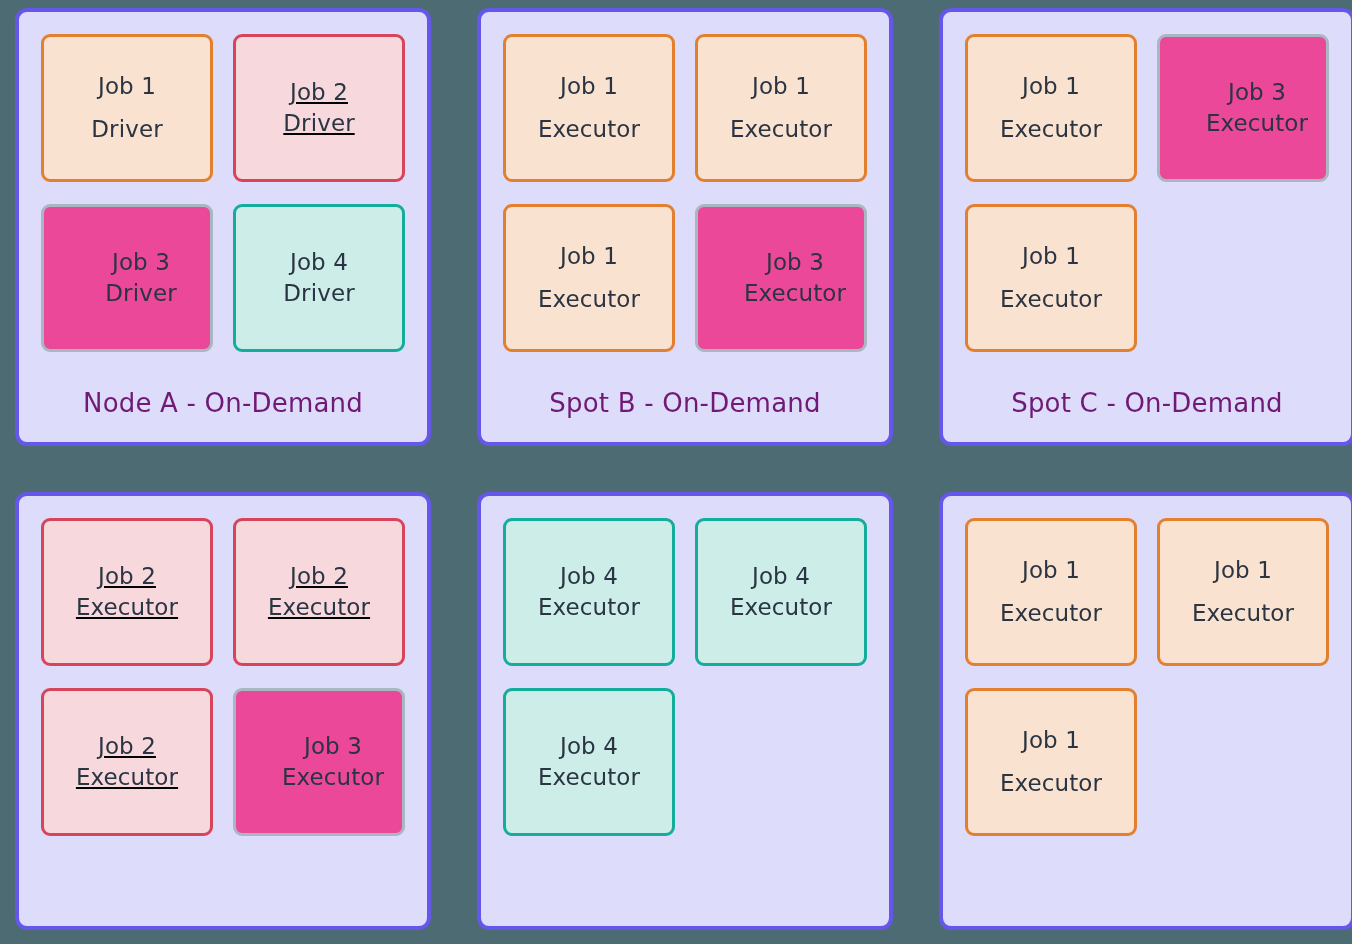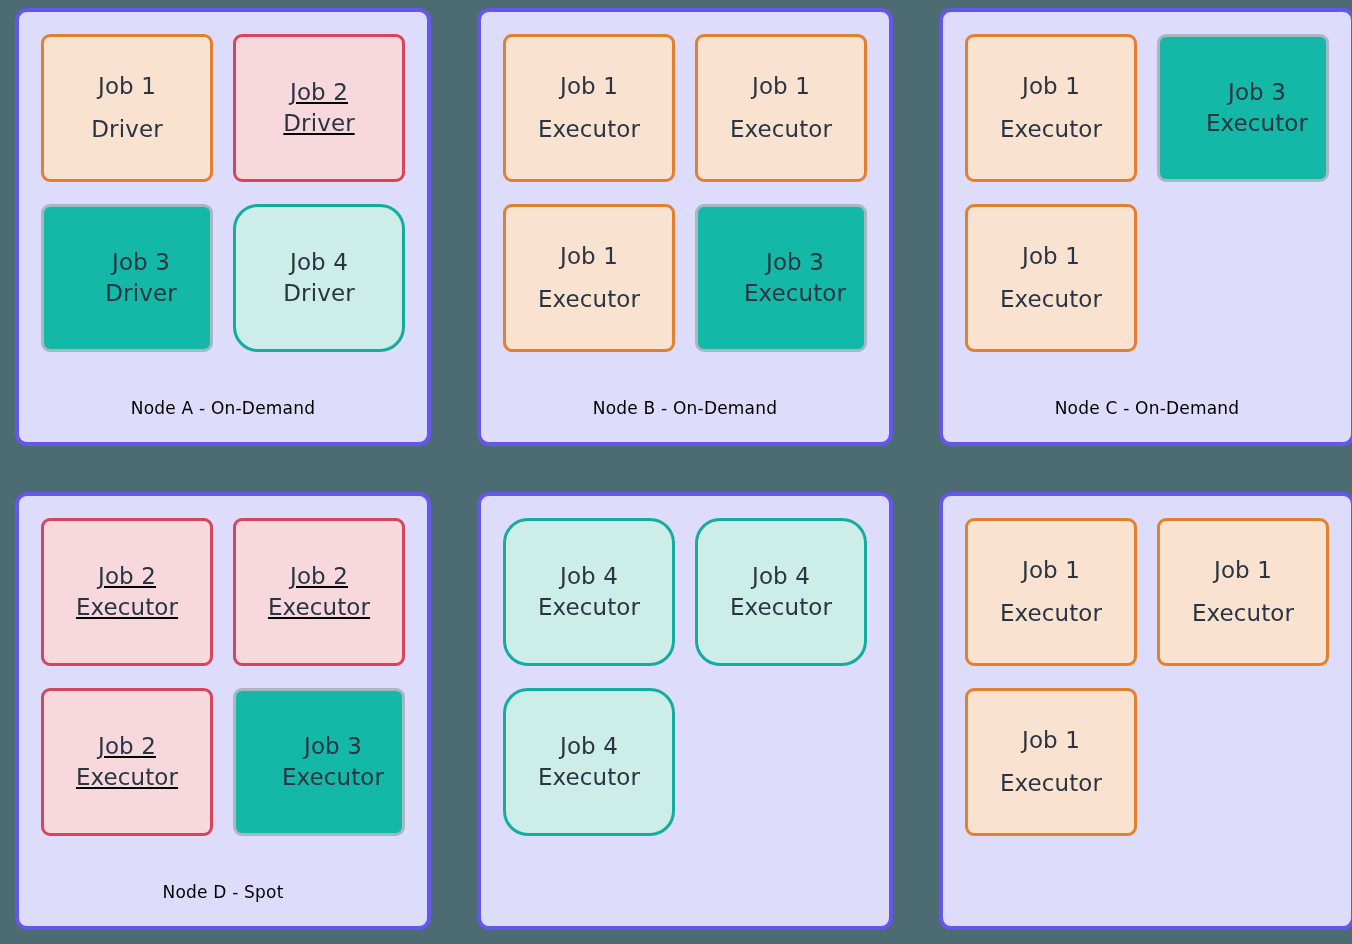--- a/index.html
+++ b/index.html
@@ -67,30 +67,30 @@
   }
 
   .card.empty {
     border: none;
     background: transparent;
   }
 
   
   .c-orange { border-color: #e2802f; background: #f9e2d0; gap: 12px; }
   .c-red    { border-color: #d6455c; background: #f7d9dd; text-decoration: underline; }
-  .c-gray   { border-color: #a8b7c1; background: #14b8a6; padding-left: 28px; }
-  .c-teal   { border-color: #14ad9c; background: #cdede8; border-radius: 25px; }
+  .c-gray   { border-color: #a8b7c1; background: #ec4899; padding-left: 28px; }
+  .c-teal   { border-color: #14ad9c; background: #cdede8; }
 
   
   .node-label {
     margin-top: auto;
     padding-bottom: 16px;
     text-align: center;
-    font-size: 17px;
-    color: #000000;
+    font-size: 26px;
+    color: #701a75;
     letter-spacing: 0.2px;
   }
 </style>
 </head>
 <body>
 
 <div id="diagram">
     <div class="node">
       <div class="slot-grid">
         <div class="card c-orange">
@@ -124,60 +124,59 @@
         </div>
         <div class="card c-orange">
           <span class="line">Job 1</span>
           <span class="line">Executor</span>
         </div>
         <div class="card c-gray">
           <span class="line">Job 3</span>
           <span class="line">Executor</span>
         </div>
       </div>
-      <div class="node-label">Node B - On-Demand</div>
+      <div class="node-label">Spot B - On-Demand</div>
     </div>
     <div class="node">
       <div class="slot-grid">
         <div class="card c-orange">
           <span class="line">Job 1</span>
           <span class="line">Executor</span>
         </div>
         <div class="card c-gray">
           <span class="line">Job 3</span>
           <span class="line">Executor</span>
         </div>
         <div class="card c-orange">
           <span class="line">Job 1</span>
           <span class="line">Executor</span>
         </div>
         <div class="card empty"></div>
       </div>
-      <div class="node-label">Node C - On-Demand</div>
-    </div>
-    <div class="node">
-      <div class="slot-grid">
-        <div class="card c-red">
-          <span class="line">Job 2</span>
-          <span class="line">Executor</span>
-        </div>
-        <div class="card c-red">
-          <span class="line">Job 2</span>
-          <span class="line">Executor</span>
-        </div>
-        <div class="card c-red">
-          <span class="line">Job 2</span>
-          <span class="line">Executor</span>
-        </div>
-        <div class="card c-gray">
-          <span class="line">Job 3</span>
-          <span class="line">Executor</span>
-        </div>
-      </div>
-      <div class="node-label">Node D - Spot</div>
+      <div class="node-label">Spot C - On-Demand</div>
+    </div>
+    <div class="node">
+      <div class="slot-grid">
+        <div class="card c-red">
+          <span class="line">Job 2</span>
+          <span class="line">Executor</span>
+        </div>
+        <div class="card c-red">
+          <span class="line">Job 2</span>
+          <span class="line">Executor</span>
+        </div>
+        <div class="card c-red">
+          <span class="line">Job 2</span>
+          <span class="line">Executor</span>
+        </div>
+        <div class="card c-gray">
+          <span class="line">Job 3</span>
+          <span class="line">Executor</span>
+        </div>
+      </div>
     </div>
     <div class="node">
       <div class="slot-grid">
         <div class="card c-teal">
           <span class="line">Job 4</span>
           <span class="line">Executor</span>
         </div>
         <div class="card c-teal">
           <span class="line">Job 4</span>
           <span class="line">Executor</span>

